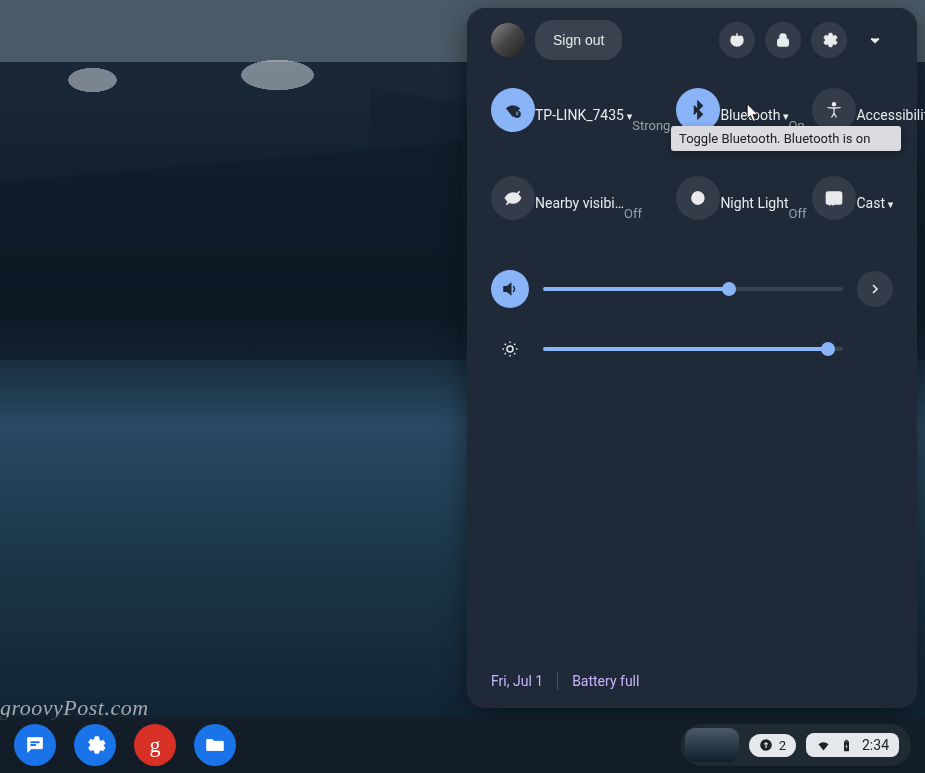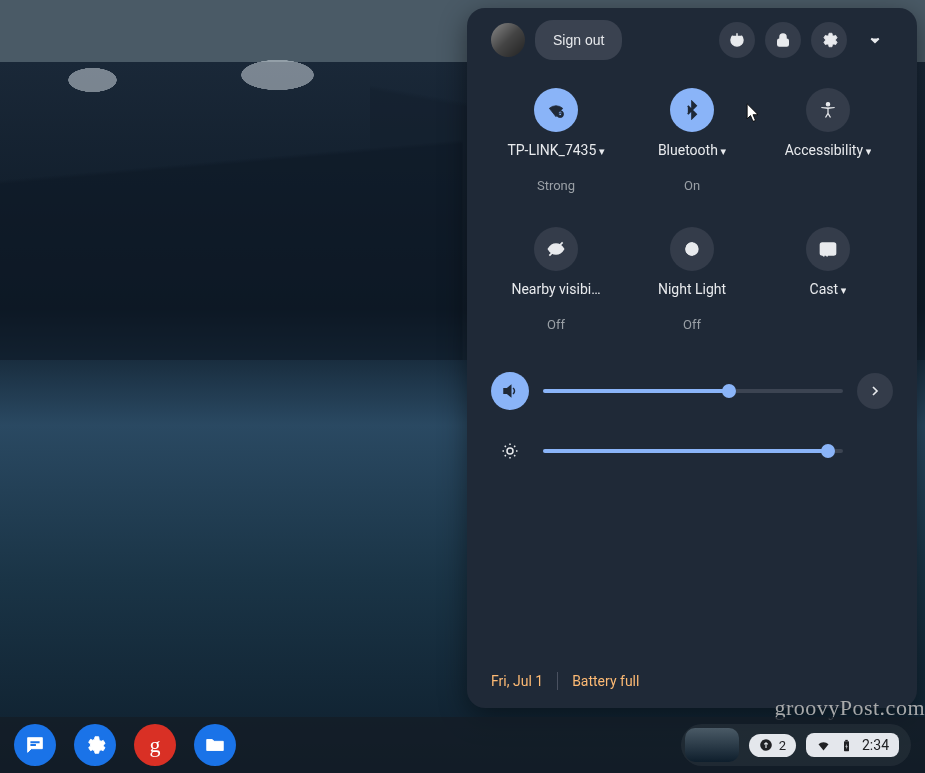--- a/index.html
+++ b/index.html
@@ -27,23 +27,23 @@
     position:absolute; top:55px; left:0; right:0; height:50px;
     background:
       radial-gradient(40px 20px at 10% 50%, #dbe3ea 60%, transparent 61%),
       radial-gradient(60px 25px at 30% 40%, #dbe3ea 60%, transparent 61%),
       radial-gradient(50px 22px at 55% 30%, #e6edf3 60%, transparent 61%),
       radial-gradient(70px 28px at 80% 45%, #e6edf3 60%, transparent 61%);
     opacity:.5;
   }
 
   .watermark {
-    position:absolute; bottom:52px; left:0; right:0; text-align:right;
+    position:absolute; bottom:52px; left:0; right:0; text-align:left;
     font-family: Georgia, serif; font-size:22px; letter-spacing:.5px;
-    color:#b7b7b7; opacity:.9; pointer-events:none;
+    color:#b7b7b7; opacity:.9; pointer-events:none;font-style:italic;
   }
 
   
   .qs-panel {
     position:absolute; top:8px; right:8px;
     width:450px; height:700px;
     background:#1f2937;
     border-radius:18px;
     padding:12px 24px 18px;
     box-shadow:0 8px 28px rgba(0,0,0,.45);
@@ -74,21 +74,21 @@
   .hdr-icon svg { width:18px; height:18px; stroke:#e8eaed; fill:#e8eaed; }
 
   
   .tiles {
     display:grid; grid-template-columns:repeat(3, 1fr);
     column-gap:6px; row-gap:34px;
     margin:8px 0 18px;
     position:relative;
   }
   .tile {
-    display:flex; flex-direction:column; align-items:center;
+    display:flex; align-items:center;
     text-align:center;
   }
   .tile-btn {
     width:44px; height:44px; border-radius:50%;
     background:#343c4a;
     display:flex; align-items:center; justify-content:center;
     cursor:pointer; margin-bottom:10px;
   }
   .tile-btn.active { background:#8ab4f8; }
   .tile-btn svg { width:20px; height:20px; }
@@ -144,21 +144,21 @@
     width:36px; height:36px; border-radius:50%;
     background:#343c4a;
     display:flex; align-items:center; justify-content:center;
     cursor:pointer;
   }
   .expand-btn svg { width:16px;height:16px; stroke:#e8eaed; fill:none; }
 
   .qs-footer {
     margin-top:auto; padding-top:22px;
     display:flex; align-items:center;
-    font-size:14px; color:#fdba74;
+    font-size:14px; color:#c4b5fd;
   }
   .qs-footer .divider {
     width:1px; height:18px; background:#4a5160; margin:0 14px;
   }
 
   
   .shelf {
     position:absolute; left:0; right:0; bottom:0; height:56px;
     background:rgba(20,28,38,.75);
     display:flex; align-items:center;
@@ -298,20 +298,21 @@
     <div class="tile">
       <div class="tile-btn">
         <svg viewBox="0 0 24 24" fill="none" stroke-width="2">
             <rect x="3" y="5" width="18" height="14" rx="2"></rect>
             <path d="M3 17a4 4 0 0 1 4 4M3 13a8 8 0 0 1 8 8M3 21h.01"></path>
           </svg>
       </div>
       <div class="tile-label"><span>Cast</span><span class="caret"></span></div>
     </div>
 
+    <div class="tooltip">Toggle Bluetooth. Bluetooth is on</div>
     <svg class="cursor" viewBox="0 0 16 24">
         <path d="M1 1l0 18 4-4 3 7 3-1-3-7 6 0z" fill="#fff" stroke="#000"></path>
       </svg>
   </div>
 
   <div class="slider-row">
     <div class="slider-icon filled">
       <svg viewBox="0 0 24 24" stroke-width="2">
           <path d="M4 9v6h4l5 4V5L8 9H4z"></path>
           <path d="M16 8a5 5 0 0 1 0 8" fill="none"></path>

